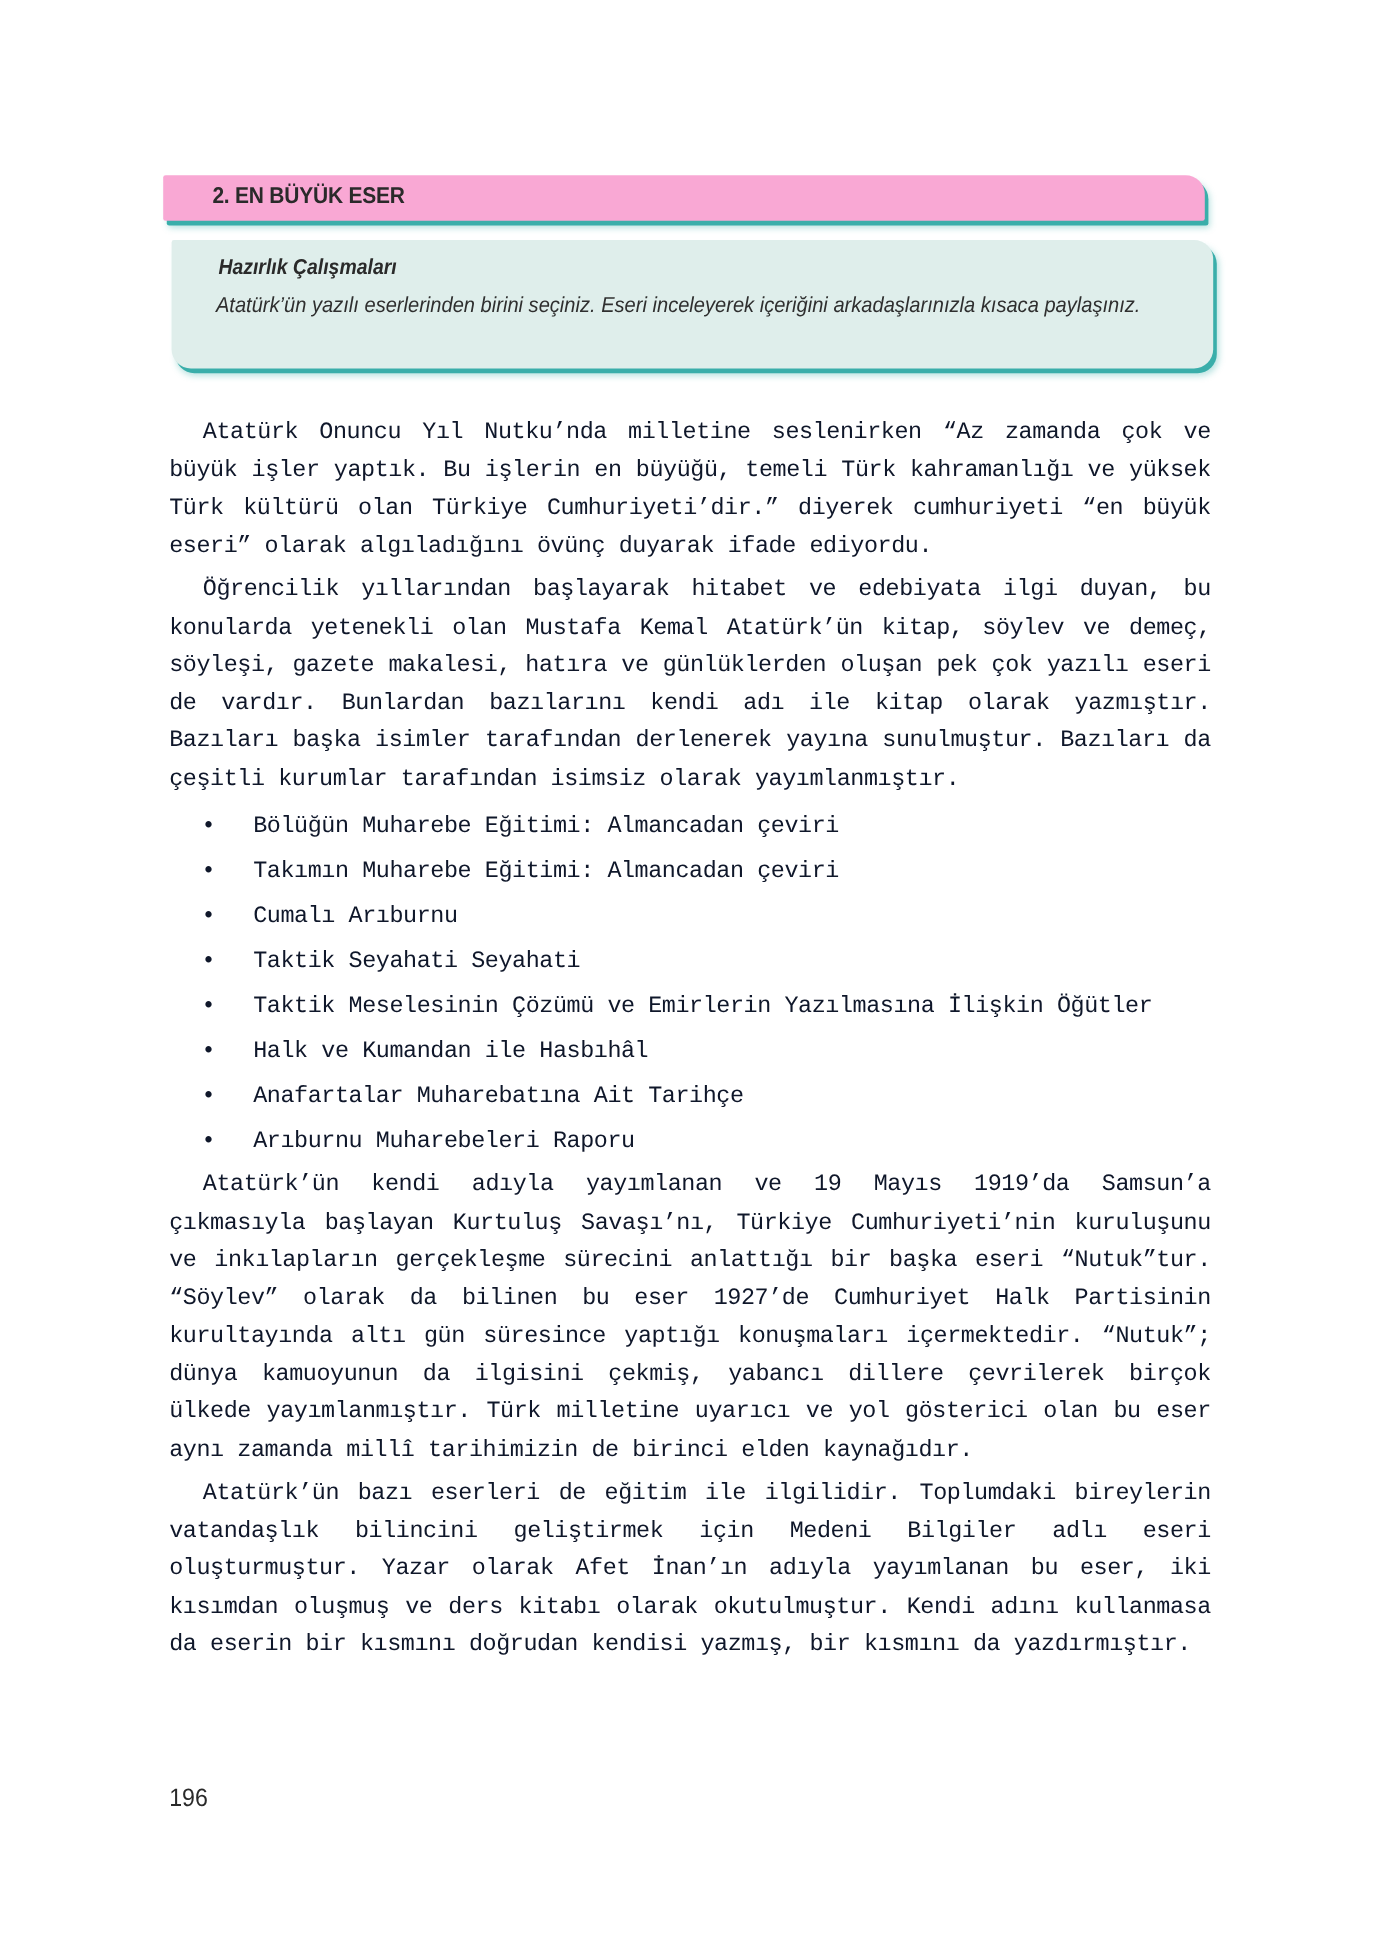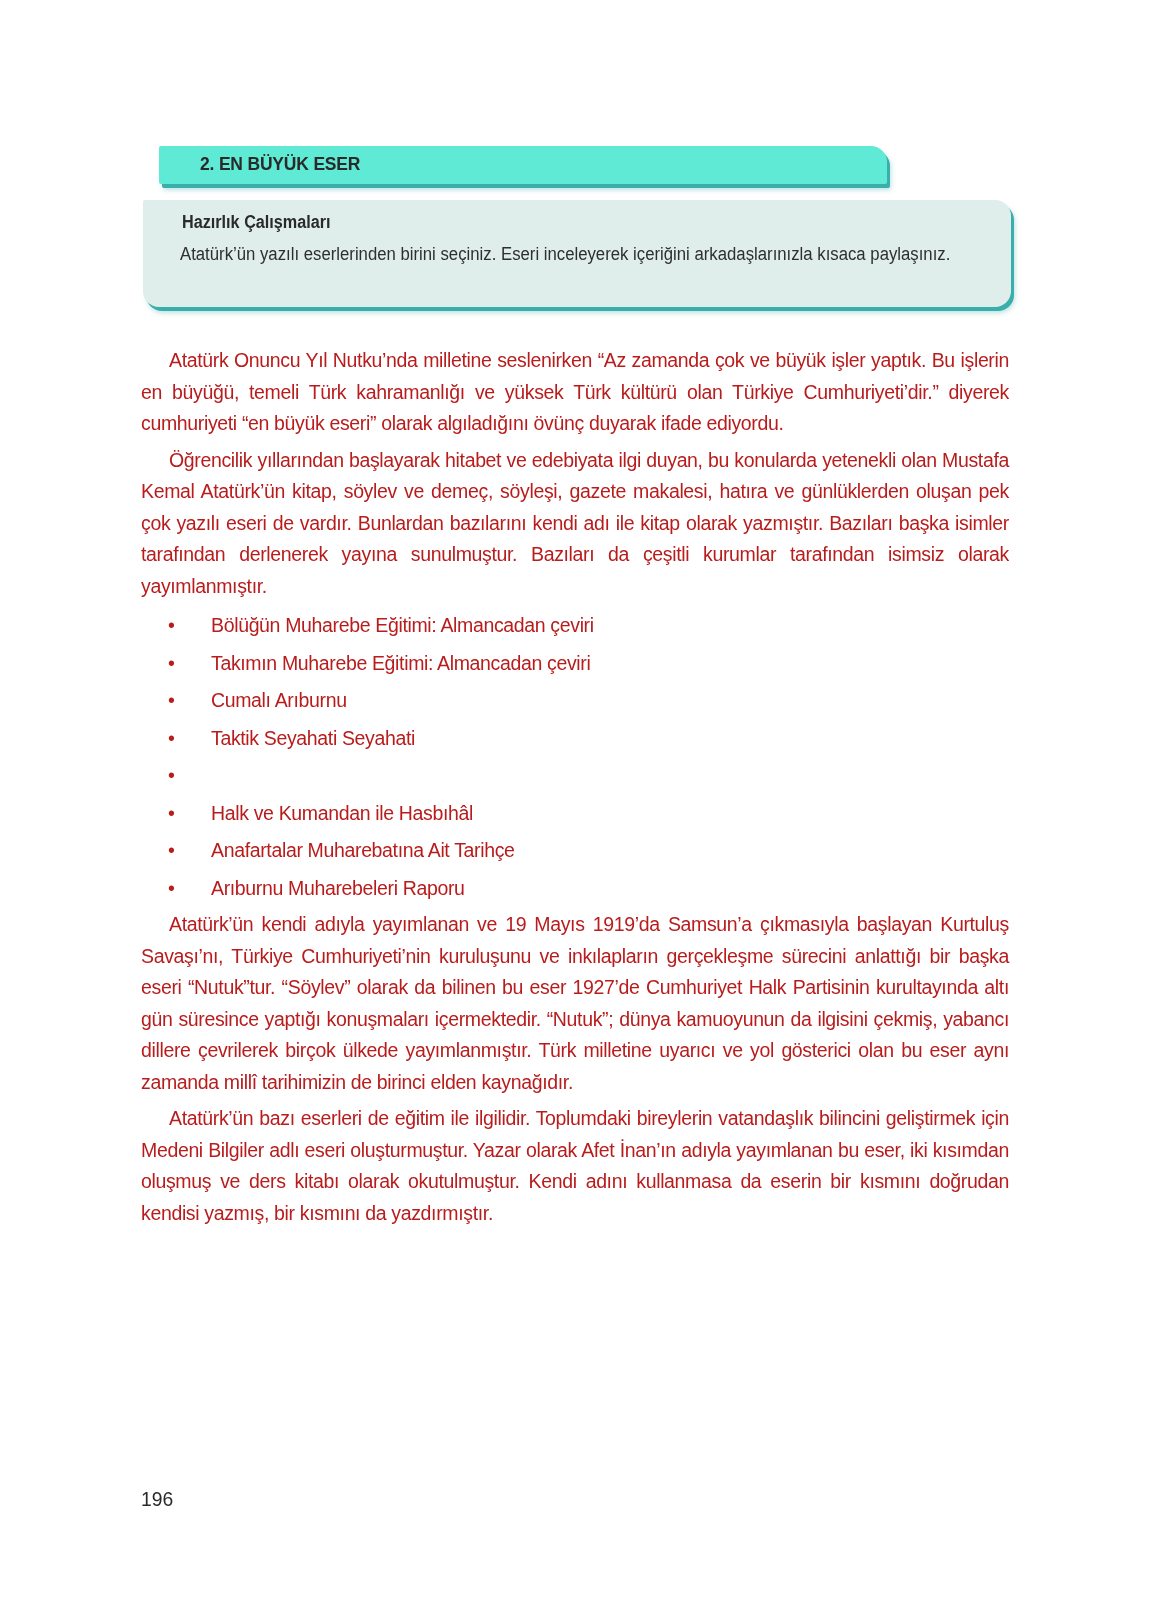--- a/index.html
+++ b/index.html
@@ -1,56 +1,57 @@
 <!DOCTYPE html>
 <html><head>
   <meta charset="utf-8">
   <style>
     html, body { margin: 0; padding: 0; background: #ffffff; }
     body { width: 1163px; height: 1616px; position: relative; overflow: hidden; }
 
     .title-bar {
-      position: absolute; left: 159px; top: 146px; width: 728px; height: 38px;
-      background: #5eead4;
+      position: absolute; left: 136px; top: 146px; width: 868px; height: 38px;
+      background: #f9a8d4;
       border-radius: 2px 16px 2px 2px;
       box-shadow: 3px 4px 0 #3aaeaa, 4px 6px 5px rgba(58,174,170,0.35);
     }
     .title-bar .title {
       position: absolute; left: 41px; top: 7px;
       font-family: "Liberation Sans", sans-serif;
       font-size: 19px; font-weight: bold; color: #2a2a2a;
       letter-spacing: -0.2px;
       transform: scaleX(0.92); transform-origin: left center;
     }
 
     .prep-box {
       position: absolute; left: 143px; top: 200px; width: 868px; height: 107px;
       background: #dfeeeb;
       border-radius: 2px 16px 16px 16px;
       box-shadow: 3px 4px 0 #3aaeaa, 4px 6px 5px rgba(58,174,170,0.35);
+      font-style: italic;
     }
     .prep-box .prep-title {
       position: absolute; left: 39px; top: 12px;
       font-family: "Liberation Sans", sans-serif;
       font-size: 18px; font-weight: bold; color: #2a2a2a;
       transform: scaleX(0.9); transform-origin: left center;
     }
     .prep-box .prep-text {
       position: absolute; left: 10px; top: 38px; width: 850px;
       font-family: "Liberation Sans", sans-serif;
       font-size: 18px; line-height: 32px; color: #2f2f2f;
       text-indent: 29px;
       transform: scaleX(0.93); transform-origin: left top;
       width: 915px;
     }
 
     .content {
       position: absolute; left: 141px; top: 345px; width: 868px;
-      font-family: Liberation Sans, sans-serif;
-      font-size: 19.5px; line-height: 31.5px; color: #b91c1c;
+      font-family: Liberation Mono, monospace;
+      font-size: 19.5px; line-height: 31.5px; color: #0f172a;
     }
     .content p {
       margin: 0 0 5px 0; text-indent: 28px; text-align: justify;
       letter-spacing: -0.35px;
     }
     .content ul { list-style: none; margin: 0 0 2px 0; padding: 0; }
     .content li {
       position: relative; padding-left: 70px; height: 37.5px; line-height: 37.5px;
       letter-spacing: -0.35px;
     }
@@ -77,21 +78,21 @@
 
 <div class="content">
   <p>Atatürk Onuncu Yıl Nutku’nda milletine seslenirken “Az zamanda çok ve büyük işler yaptık. Bu işlerin en büyüğü, temeli Türk kahramanlığı ve yüksek Türk kültürü olan Türkiye Cumhuriyeti’dir.” diyerek cumhuriyeti “en büyük eseri” olarak algıladığını övünç duyarak ifade ediyordu.</p>
   <p>Öğrencilik yıllarından başlayarak hitabet ve edebiyata ilgi duyan, bu konularda yetenekli olan Mustafa Kemal Atatürk’ün kitap, söylev ve demeç, söyleşi, gazete makalesi, hatıra ve günlüklerden oluşan pek çok yazılı eseri de vardır. Bunlardan bazılarını kendi adı ile kitap olarak yazmıştır. Bazıları başka isimler tarafından derlenerek yayına sunulmuştur. Bazıları da çeşitli kurumlar tarafından isimsiz olarak yayımlanmıştır.</p>
 
   <ul>
     <li><span class="bullet">•</span><span>Bölüğün Muharebe Eğitimi: Almancadan çeviri</span></li>
     <li><span class="bullet">•</span><span>Takımın Muharebe Eğitimi: Almancadan çeviri</span></li>
     <li><span class="bullet">•</span><span>Cumalı Arıburnu</span></li>
     <li><span class="bullet">•</span><span>Taktik Seyahati Seyahati</span></li>
-    <li><span class="bullet">•</span></li>
+    <li><span class="bullet">•</span><span>Taktik Meselesinin Çözümü ve Emirlerin Yazılmasına İlişkin Öğütler</span></li>
     <li><span class="bullet">•</span><span>Halk ve Kumandan ile Hasbıhâl</span></li>
     <li><span class="bullet">•</span><span>Anafartalar Muharebatına Ait Tarihçe</span></li>
     <li><span class="bullet">•</span><span>Arıburnu Muharebeleri Raporu</span></li>
   </ul>
 
   <p>Atatürk’ün kendi adıyla yayımlanan ve 19 Mayıs 1919’da Samsun’a çıkmasıyla başlayan Kurtuluş Savaşı’nı, Türkiye Cumhuriyeti’nin kuruluşunu ve inkılapların gerçekleşme sürecini anlattığı bir başka eseri “Nutuk”tur. “Söylev” olarak da bilinen bu eser 1927’de Cumhuriyet Halk Partisinin kurultayında altı gün süresince yaptığı konuşmaları içermektedir. “Nutuk”; dünya kamuoyunun da ilgisini çekmiş, yabancı dillere çevrilerek birçok ülkede yayımlanmıştır. Türk milletine uyarıcı ve yol gösterici olan bu eser aynı zamanda millî tarihimizin de birinci elden kaynağıdır.</p>
   <p>Atatürk’ün bazı eserleri de eğitim ile ilgilidir. Toplumdaki bireylerin vatandaşlık bilincini geliştirmek için Medeni Bilgiler adlı eseri oluşturmuştur. Yazar olarak Afet İnan’ın adıyla yayımlanan bu eser, iki kısımdan oluşmuş ve ders kitabı olarak okutulmuştur.  Kendi adını kullanmasa da eserin bir kısmını doğrudan kendisi yazmış, bir kısmını da yazdırmıştır.</p>
 </div>
 
 <div class="page-number">196</div>

